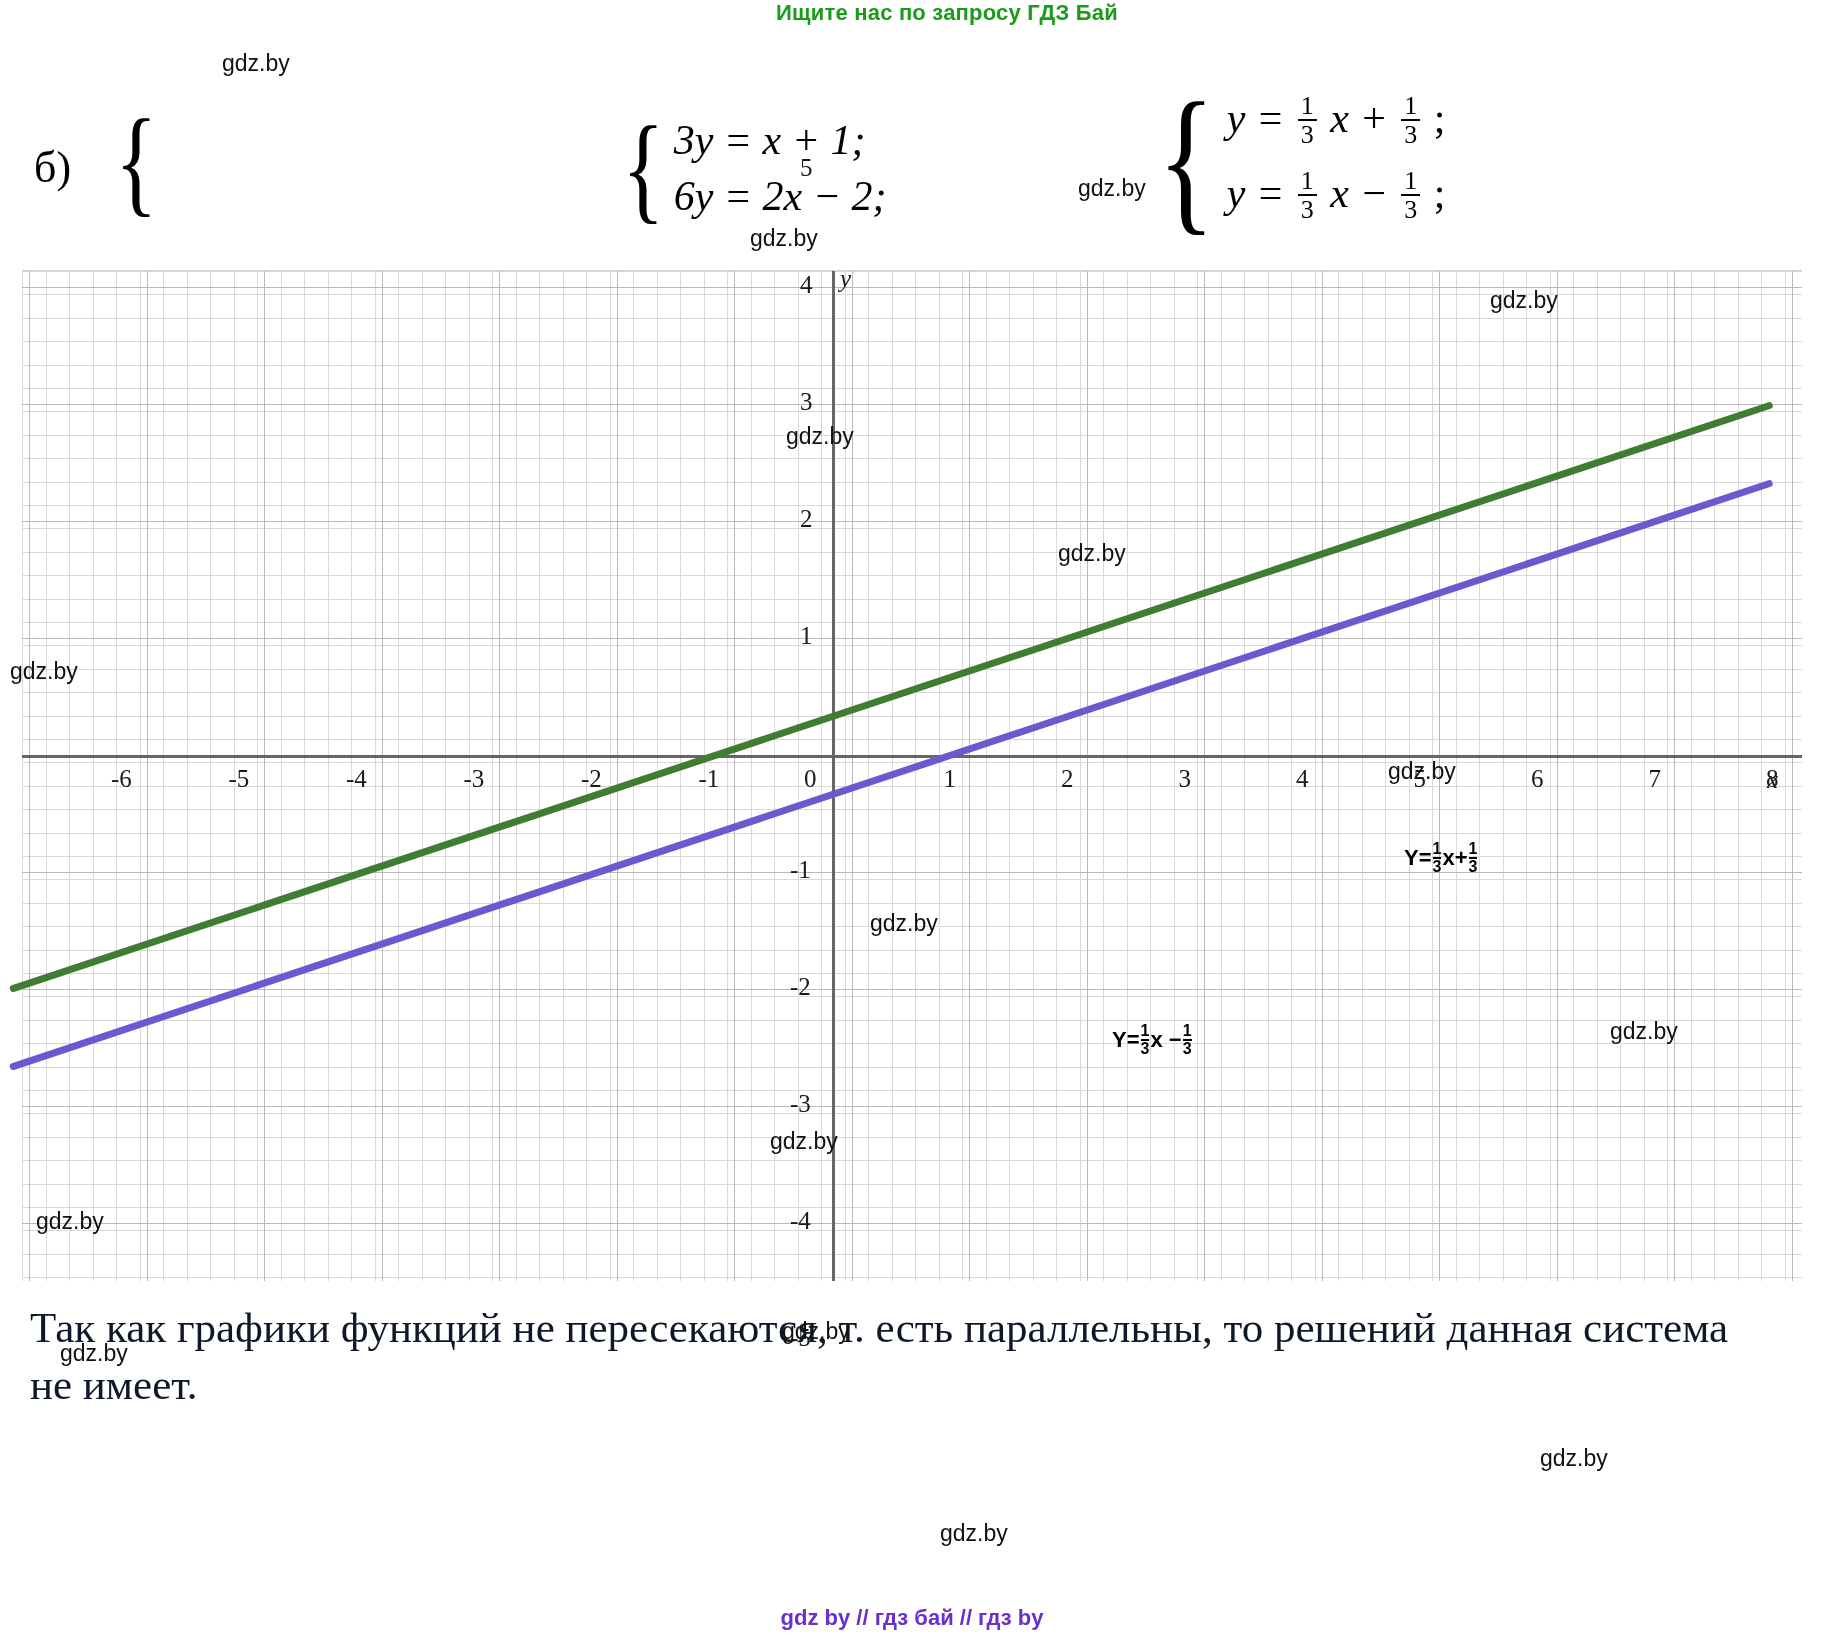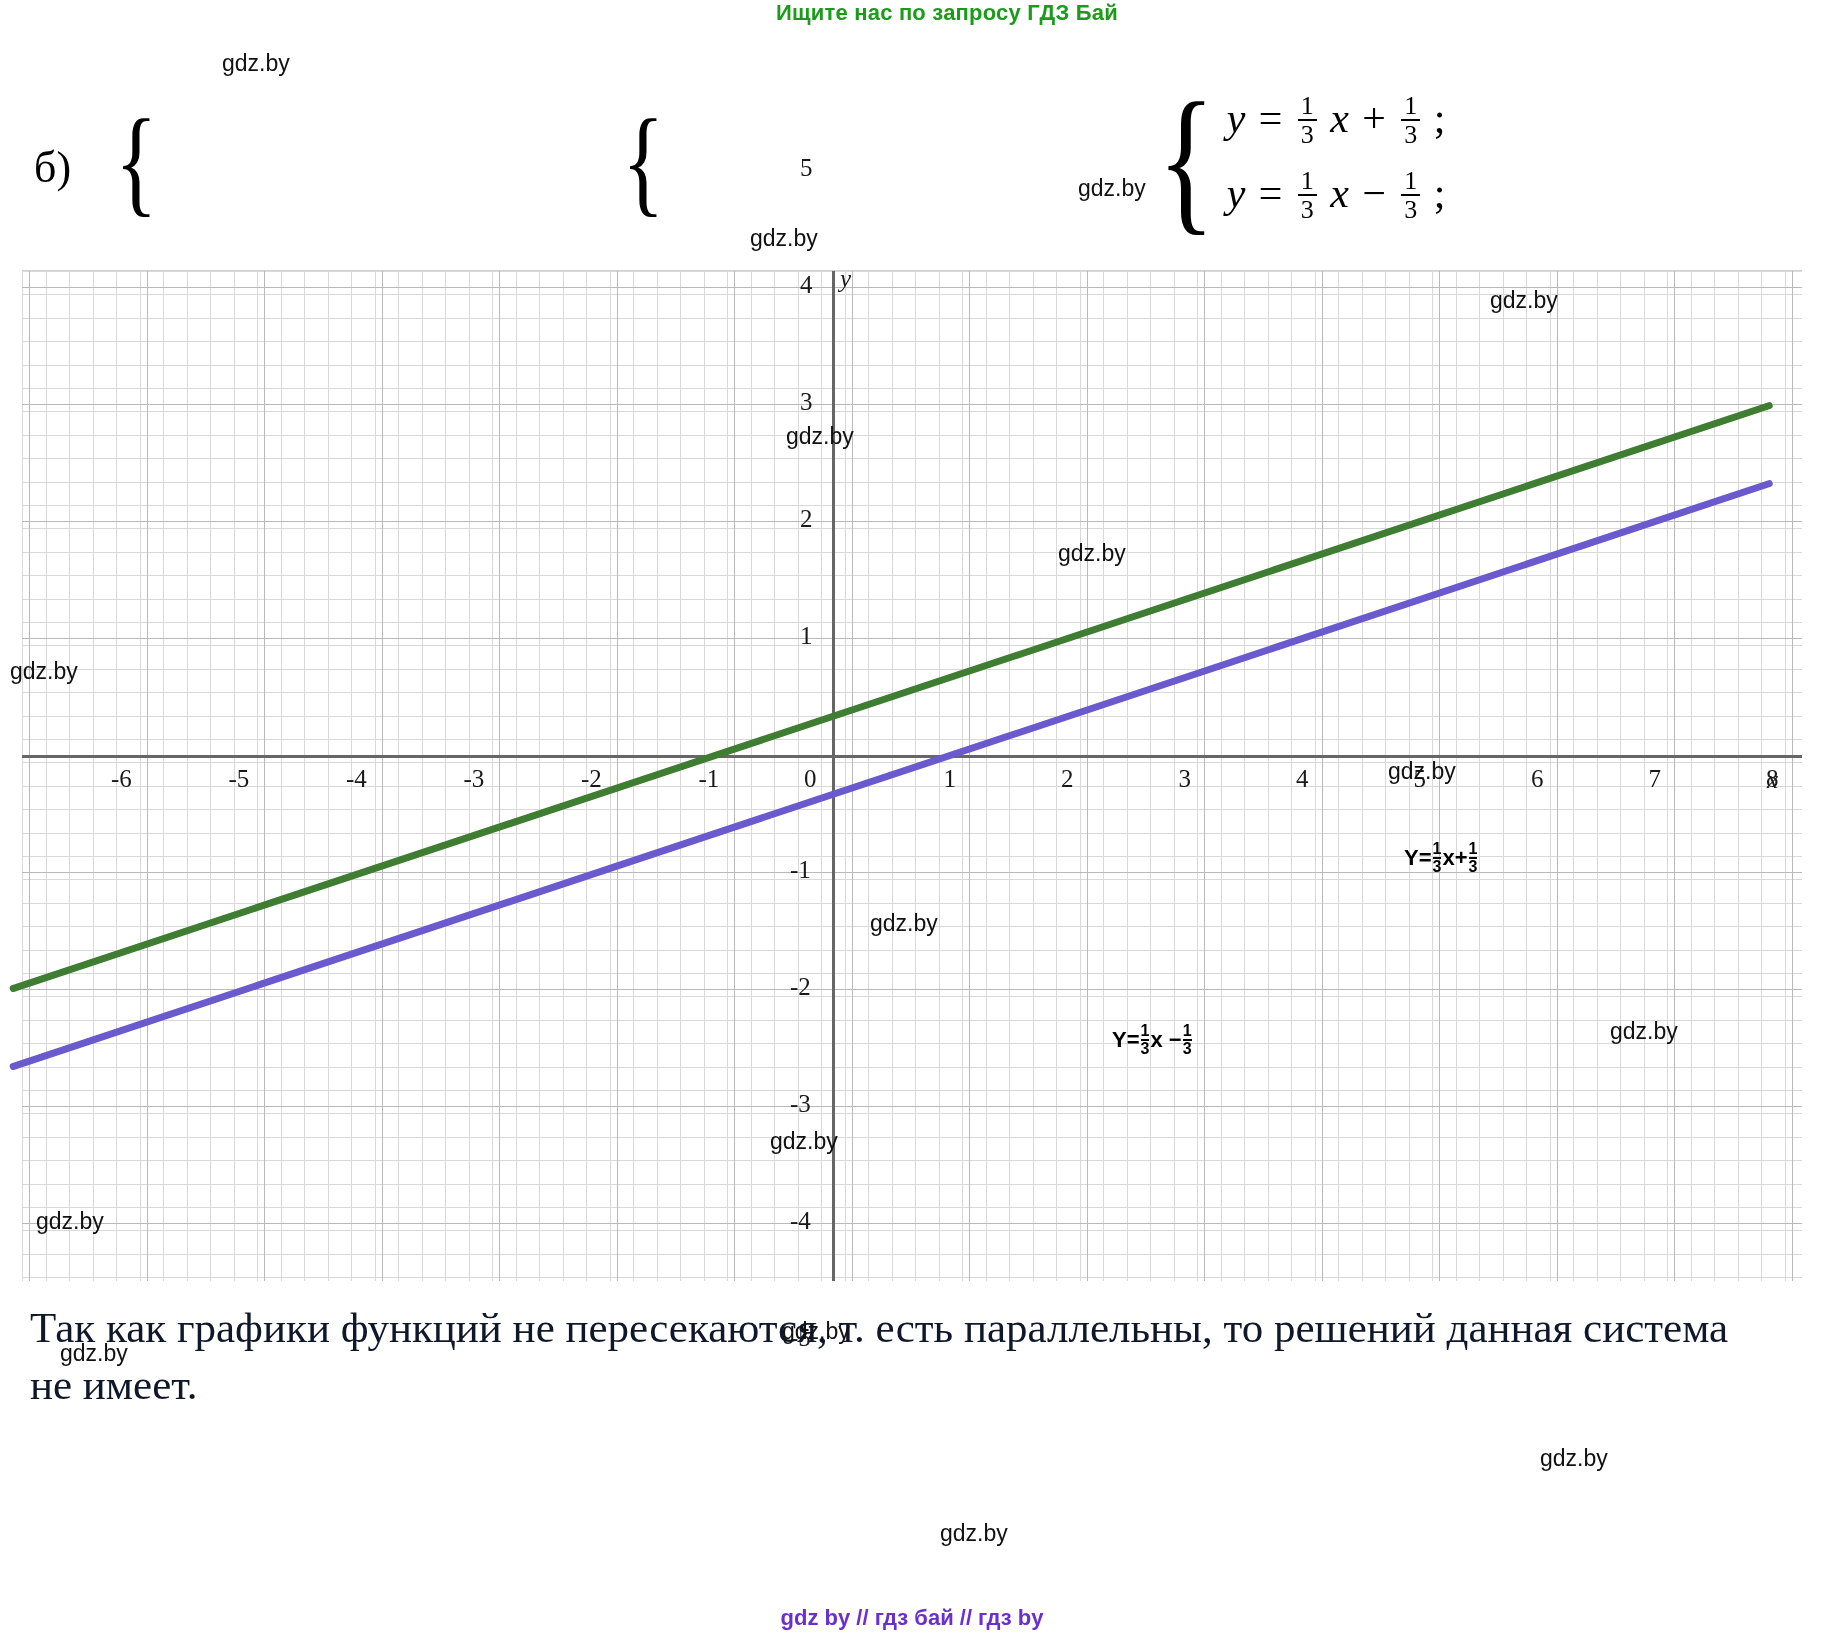--- a/index.html
+++ b/index.html
@@ -205,20 +205,24 @@
 <div id="equations">
 
   <div class="eq-label" style="left:34px; top:94px;">б)</div>
 
   <div class="system" style="left:108px; top:68px;">
     <div class="brace">{</div>
   </div>
 
   <div class="system" style="left:615px; top:68px;">
     <div class="brace">{</div>
+    <div class="rows">
+      <div class="eqline">3y = x + 1;</div>
+      <div class="eqline">6y = 2x − 2;</div>
+    </div>
   </div>
 
   <div class="system" style="left:1148px; top:46px;">
     <div class="brace" style="font-size:160px;">{</div>
     <div class="rows" style="gap:18px;">
       <div class="eqline">
         <span>y =</span>
         <span class="frac">
           <span class="num">1</span>
           <span class="den">3</span>

